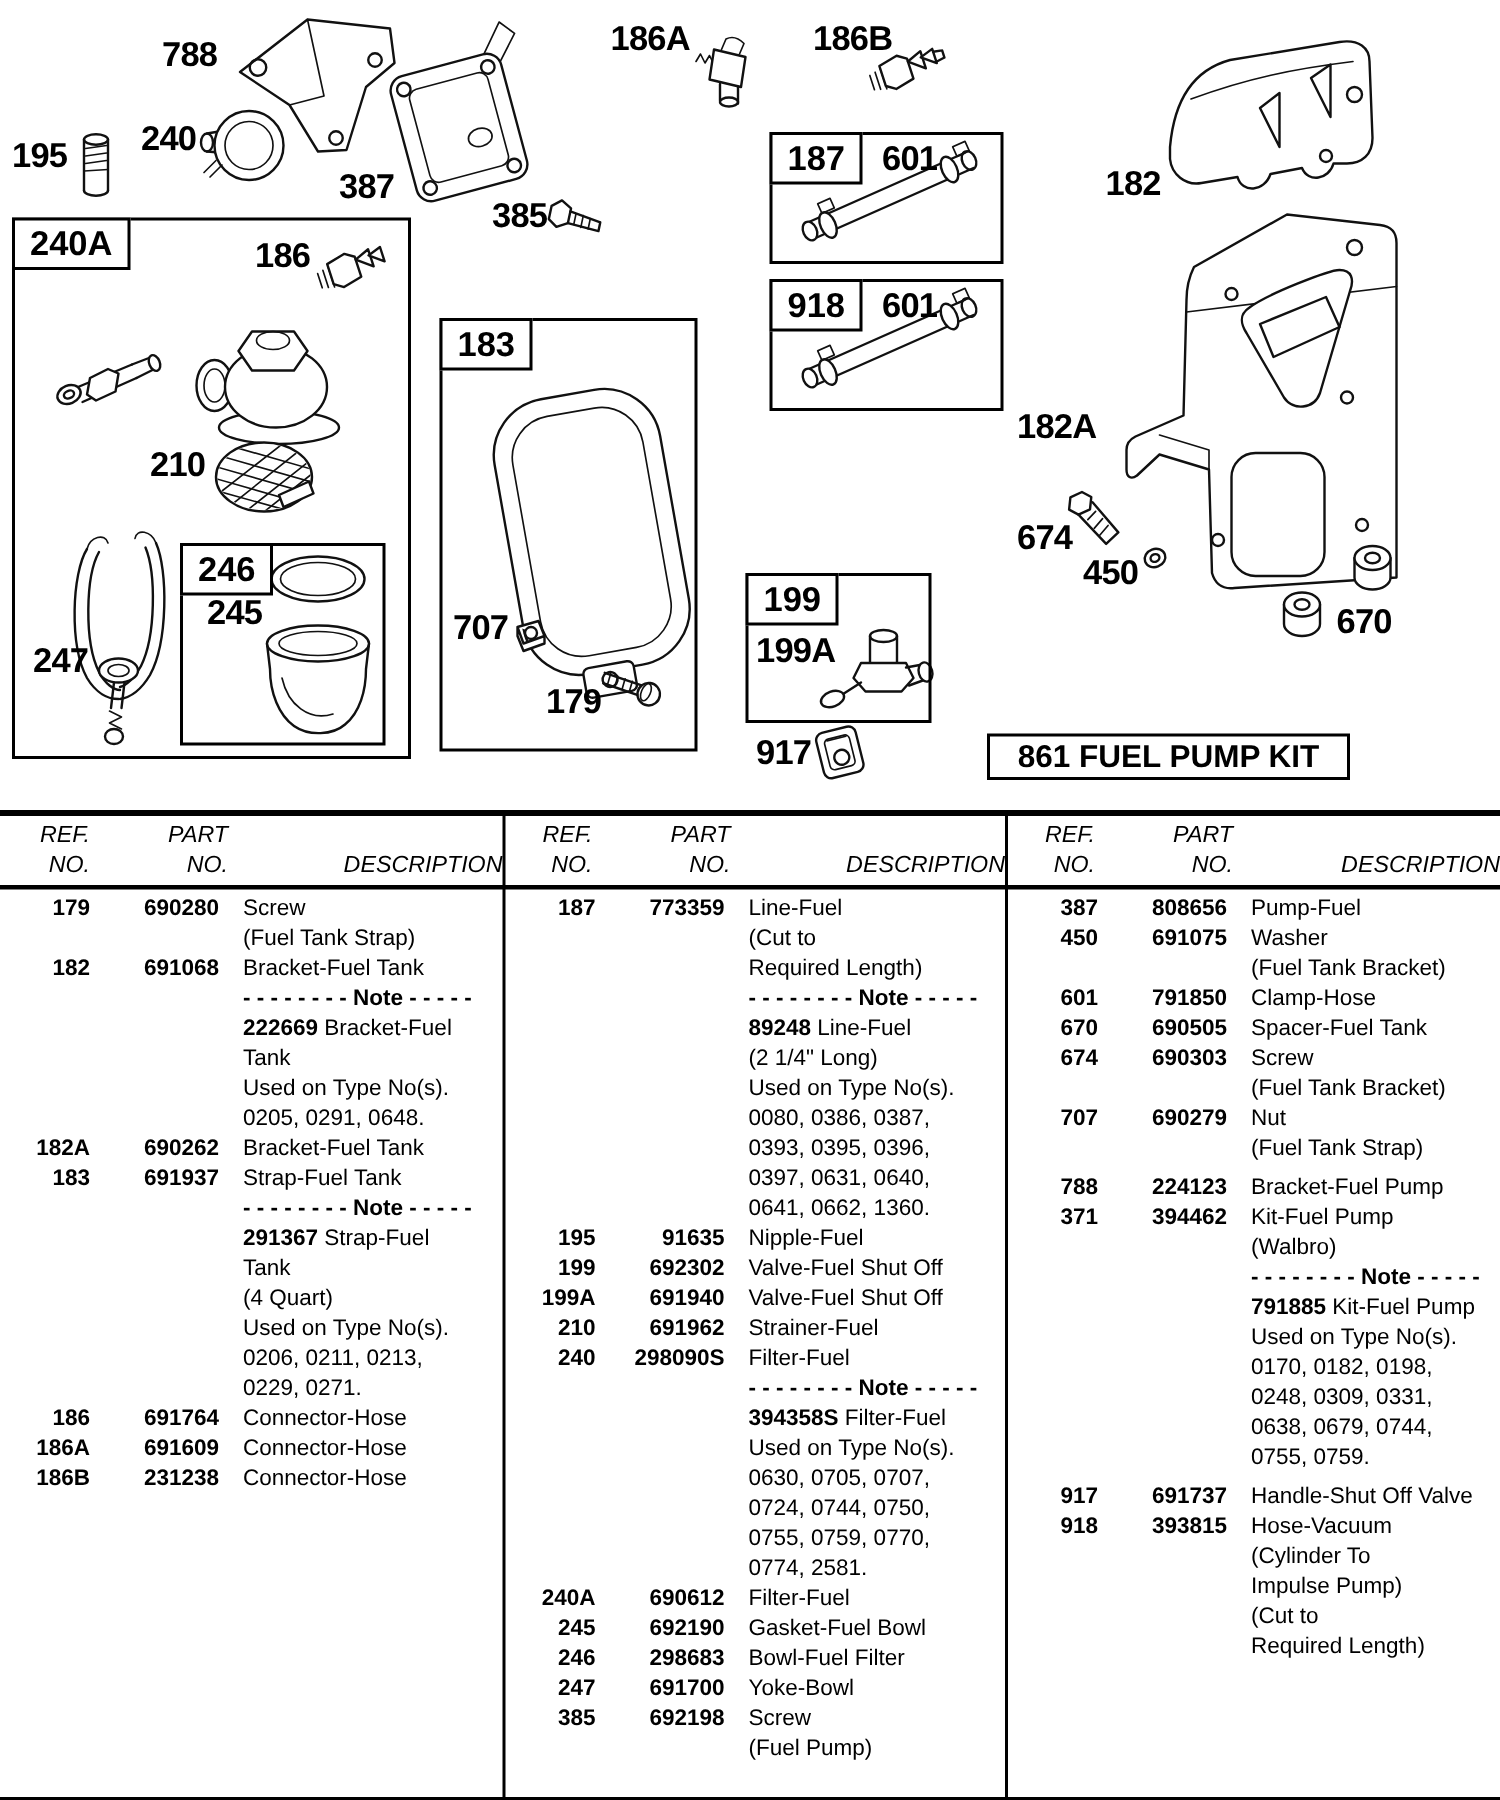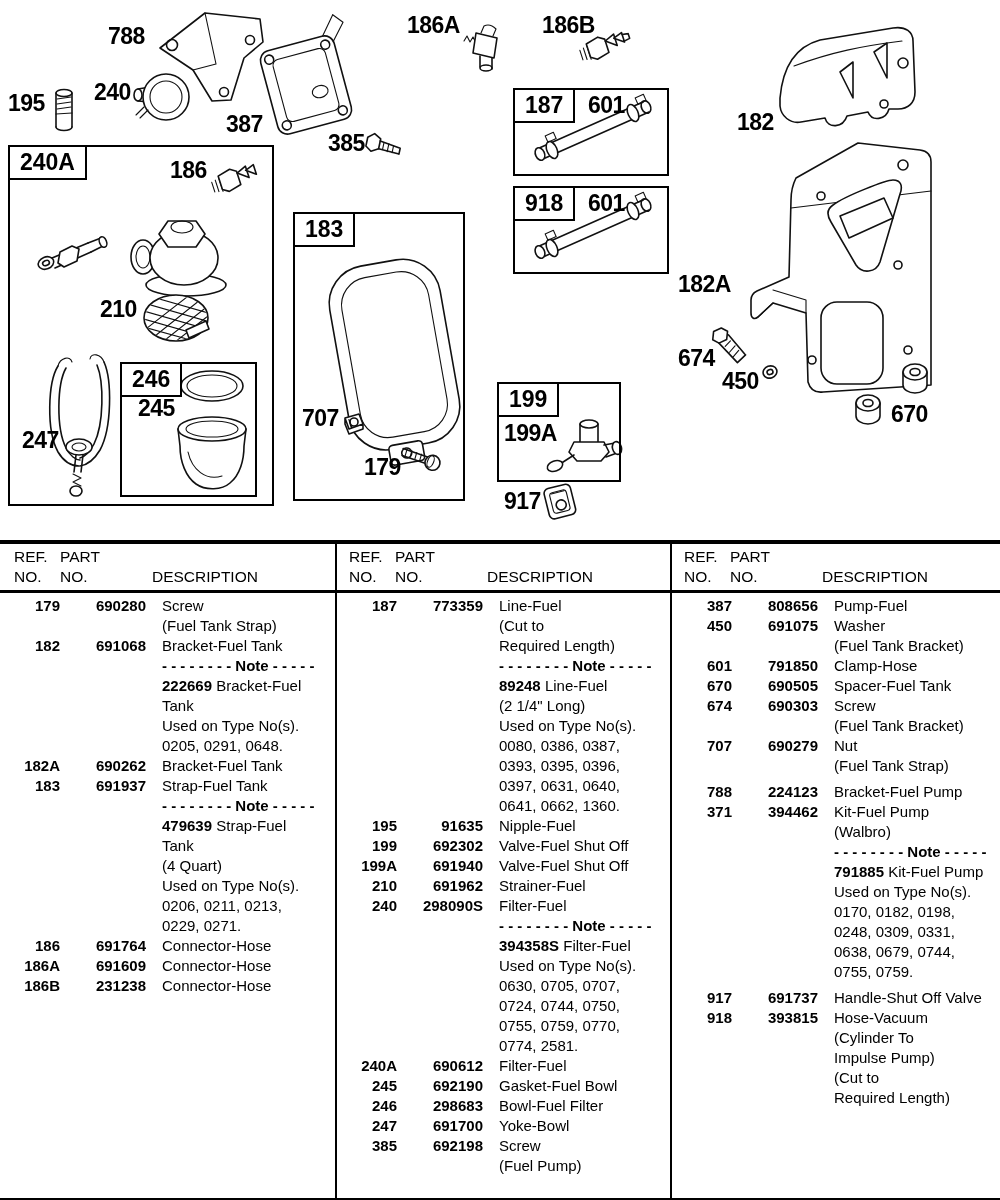--- a/index.html
+++ b/index.html
@@ -17,21 +17,21 @@
   #kitbox{position:absolute;left:658px;top:489px;width:238px;height:27px;border:2px solid #000;
           font-weight:bold;font-size:21px;text-align:center;line-height:27px;z-index:3;background:#fff;}
 
   
   #ptable{position:absolute;left:0;top:540px;width:1000px;height:654px;
           border-top:4px solid #000;border-bottom:3px solid #000;
           display:grid;grid-template-columns:335px 335px 330px;}
   .pcol{padding-top:52px;}
   .pcol + .pcol{border-left:2px solid #000;}
   .thead{position:absolute;top:0;height:46px;display:grid;grid-template-columns:60px 92px 1fr;}
-  .thead .th{font-size:15.5px;line-height:20px;text-align:left;padding-top:3px;}
+  .thead .th{font-size:15.5px;line-height:20px;text-align:right;padding-top:3px;font-style:italic;}
   .thead .th.refth{padding-left:14px;}
   #headrule{position:absolute;left:0;top:46px;width:1000px;border-top:3px solid #000;}
   .c0{left:0;width:335px;} .c1{left:335px;width:335px;} .c2{left:670px;width:330px;}
 
   .prow{display:grid;grid-template-columns:60px 92px 1fr;align-items:start;
         font-size:15px;line-height:20px;}
   .prow.gap{margin-top:6px;}
   .ref,.part{font-weight:bold;text-align:right;white-space:nowrap;}
   .part{padding-right:6px;}
   .desc{padding-left:10px;}
@@ -273,20 +273,21 @@
     <div class="pbox" style="left:513px;top:88px;width:152px;height:84px">
       <div class="corner">187</div>
     </div>
     <div class="pbox" style="left:513px;top:186px;width:152px;height:84px">
       <div class="corner">918</div>
     </div>
     <div class="pbox" style="left:497px;top:382px;width:120px;height:96px">
       <div class="corner">199</div>
     </div>
 
+    <div id="kitbox">861 FUEL PUMP KIT</div>
 
     <div class="callout" style="left:108px;top:24px">788</div>
     <div class="callout" style="left:407px;top:13px">186A</div>
     <div class="callout" style="left:542px;top:13px">186B</div>
     <div class="callout" style="left:8px;top:91px">195</div>
     <div class="callout" style="left:94px;top:80px">240</div>
     <div class="callout" style="left:226px;top:112px">387</div>
     <div class="callout" style="left:328px;top:131px">385</div>
     <div class="callout" style="left:737px;top:110px">182</div>
     <div class="callout" style="left:678px;top:272px">182A</div>
@@ -339,21 +340,21 @@
             <span class="desc">
               <span class="dline">Bracket-Fuel Tank</span>
             </span>
           </div>
           <div class="prow">
             <span class="ref">183</span>
             <span class="part">691937</span>
             <span class="desc">
               <span class="dline">Strap-Fuel Tank</span>
               <span class="dline note">- - - - - - - - Note - - - - -</span>
-              <span class="dline"><b>479639</b> Strap-Fuel</span>
+              <span class="dline"><b>291367</b> Strap-Fuel</span>
               <span class="dline">Tank</span>
               <span class="dline">(4 Quart)</span>
               <span class="dline">Used on Type No(s).</span>
               <span class="dline">0206, 0211, 0213,</span>
               <span class="dline">0229, 0271.</span>
             </span>
           </div>
           <div class="prow">
             <span class="ref">186</span>
             <span class="part">691764</span>

